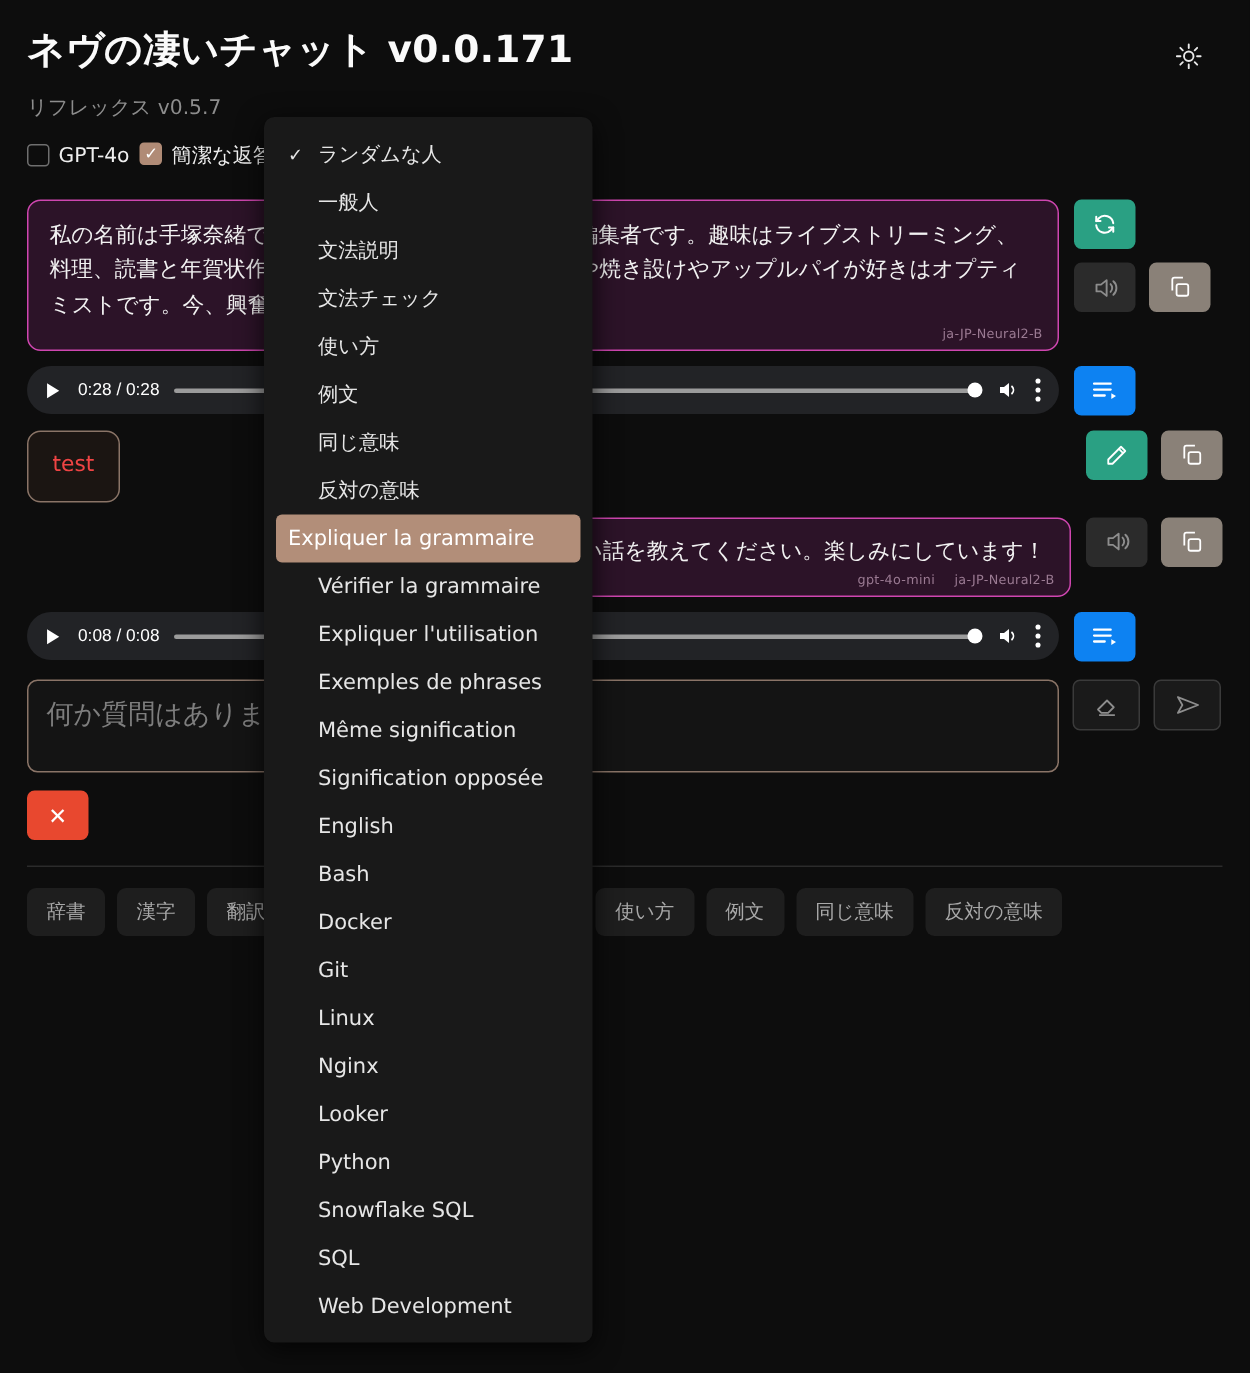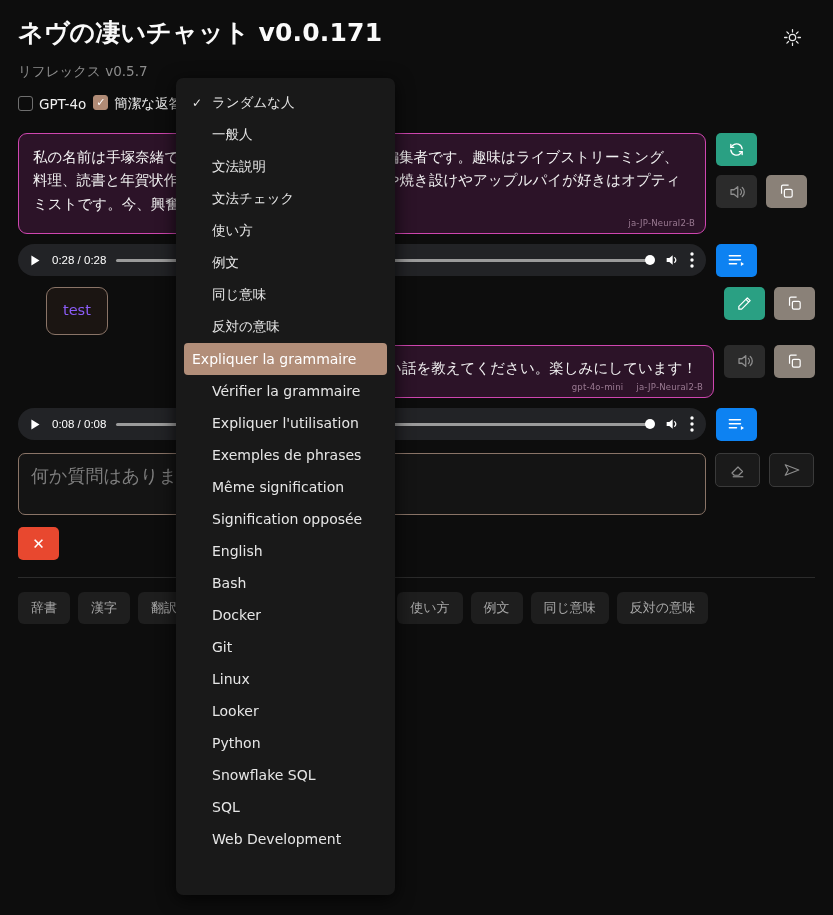--- a/index.html
+++ b/index.html
@@ -59,22 +59,21 @@
   .bubble.assistant {
     background: #2c1328;
     border: 1.6px solid #cf46b0;
     width: 688px;
   }
   .bubble.user-short {
     background: #1b1512;
     border: 1.6px solid #8a7467;
     padding: 11px 16px;
     font-size: 14.5px;
-    color: #8b5cf6;
-    margin-left: 28px;
+    color: #ef4444;
   }
   .bubble.user-long {
     background: #2c1328;
     border: 1.6px solid #cf46b0;
     padding: 11px 16px 17px 16px;
   }
   .meta {
     position: absolute; right: 10px; bottom: 3px;
     font-size: 8.5px; color: #9a7a92; letter-spacing: .2px;
     display: flex; gap: 13px;
@@ -461,20 +460,24 @@
       <div class="ditem">
         <span class="chk"></span>
         <span>Git</span>
       </div>
       <div class="ditem">
         <span class="chk"></span>
         <span>Linux</span>
       </div>
       <div class="ditem">
         <span class="chk"></span>
+        <span>Nginx</span>
+      </div>
+      <div class="ditem">
+        <span class="chk"></span>
         <span>Looker</span>
       </div>
       <div class="ditem">
         <span class="chk"></span>
         <span>Python</span>
       </div>
       <div class="ditem">
         <span class="chk"></span>
         <span>Snowflake SQL</span>
       </div>

